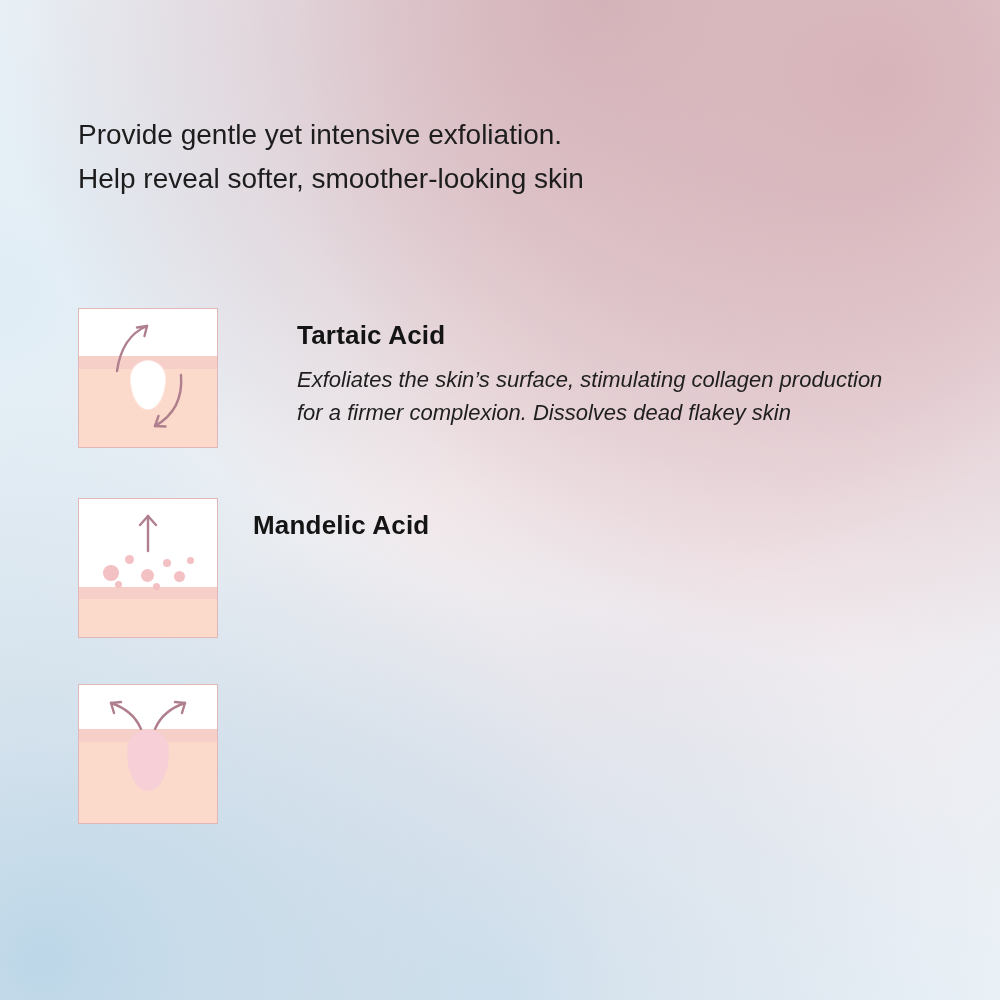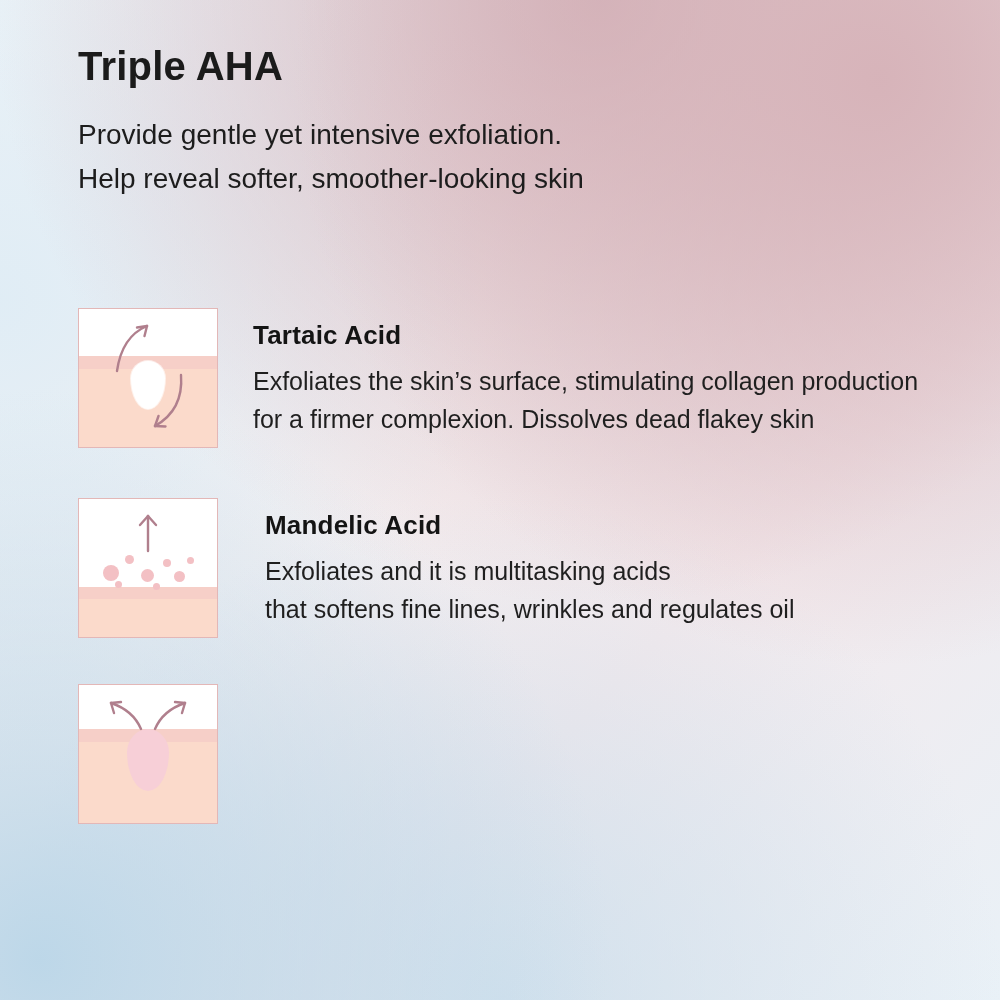--- a/index.html
+++ b/index.html
@@ -55,22 +55,22 @@
     position: absolute;
     left: 0;
     top: 308px;
     right: 0;
   }
   .row {
     position: relative;
     display: flex;
     align-items: flex-start;
   }
-  .row-1 { margin-bottom: 50px; }
-  .row-2 { margin-bottom: 46px; gap: 12px; }
+  .row-1 { margin-bottom: 50px; gap: 44px; }
+  .row-2 { margin-bottom: 46px; }
   .thumb {
     flex: 0 0 auto;
     width: 138px;
     height: 138px;
     border: 1px solid #e3b7b7;
     background: #ffffff;
     position: relative;
     overflow: hidden;
   }
   .text-col {
@@ -79,24 +79,25 @@
     padding-top: 12px;
   }
   .item-title {
     font-size: 26px;
     font-weight: bold;
     color: #141414;
     margin: 0 0 12px 0;
     letter-spacing: 0.2px;
   }
   .item-desc {
-    font-size: 25px;
+    font-size: 22px;
     color: #1f1f1f;
     line-height: 1.5;
     white-space: pre-line;
+    font-style: italic;
   }
 
   
   .skin-top {
     position: absolute;
     left: 0; right: 0;
     background: #fbe3de;
   }
   .skin-deep {
     position: absolute;
@@ -146,21 +147,20 @@
     position: absolute;
     inset: 0;
   }
 </style>
 </head>
 <body>
 
 <div id="page">
   <div class="inner">
 
-    <div class="title">Triple AHA</div>
     <div class="subtitle">Provide gentle yet intensive exfoliation.
 Help reveal softer, smoother-looking skin</div>
 
     <div class="rows">
 
       <div class="row row-1">
         <div class="thumb t1">
           <div class="skin-top"></div>
           <div class="skin-deep"></div>
           <div class="drop"></div>
@@ -197,22 +197,20 @@
           <svg class="arrow-layer" viewBox="0 0 138 138">
             <g fill="none" stroke="#b07f8d" stroke-width="2.4" stroke-linecap="round">
               <path d="M69 52 L 69 17"></path>
               <path d="M69 17 L 61 26"></path>
               <path d="M69 17 L 77 26"></path>
             </g>
           </svg>
         </div>
         <div class="text-col">
           <div class="item-title">Mandelic Acid</div>
-          <div class="item-desc">Exfoliates and it is multitasking acids
-that softens fine lines, wrinkles and regulates oil</div>
         </div>
       </div>
 
       <div class="row row-3">
         <div class="thumb t3">
           <div class="skin-top"></div>
           <div class="skin-deep"></div>
           <div class="drop"></div>
           <svg class="arrow-layer" viewBox="0 0 138 138">
             <g fill="none" stroke="#b07f8d" stroke-width="2.4" stroke-linecap="round">

